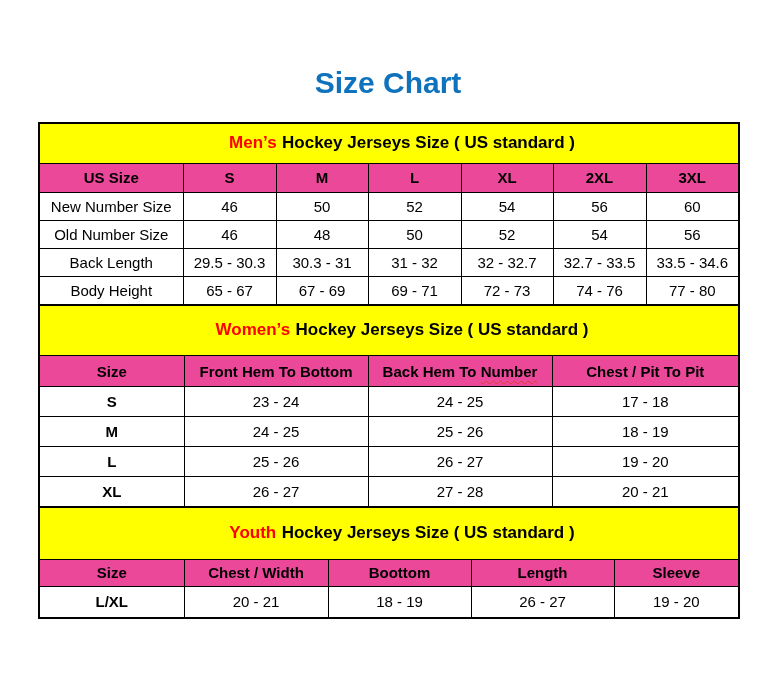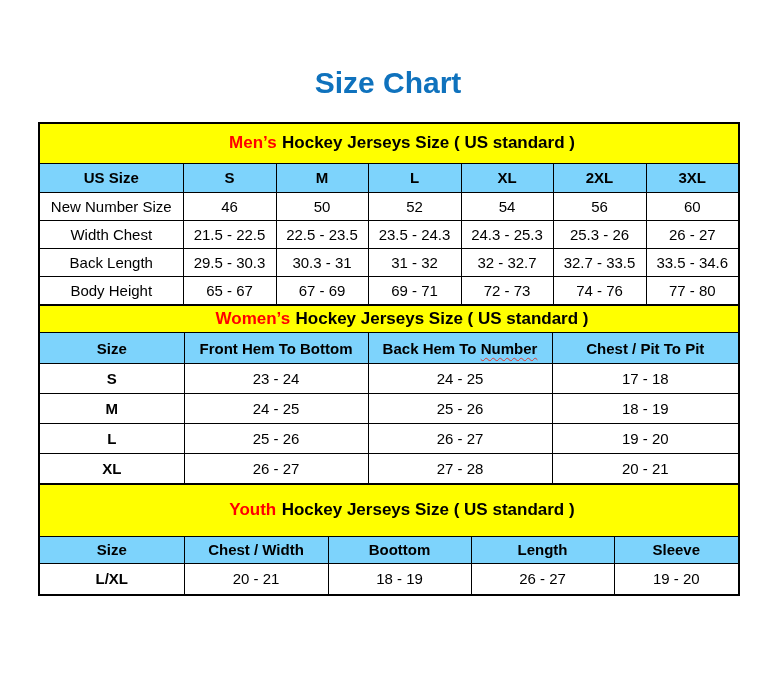--- a/index.html
+++ b/index.html
@@ -58,34 +58,34 @@
     font-size: 17px;
     font-weight: bold;
     padding-left: 28px;
   }
   tr.banner-row .banner-highlight {
     color: #ff0000;
     margin-right: 0.32em;
   }
   tr.header-row th {
     font-weight: bold;
-    background: #7dd3fc;
+    background: #ec4899;
   }
   table.size-table td {
     font-weight: normal;
     background: #ffffff;
   }
   table.women-table td:first-child,
   table.youth-table td:first-child {
     font-weight: bold;
   }
   .men-banner-row    { height: 40px; }
   .men-header-row    { height: 29px; }
   table.men-table td    { height: 27px; }
-  .women-banner-row  { height: 28px; }
+  .women-banner-row  { height: 51px; }
   .women-header-row  { height: 31px; }
   table.women-table td  { height: 29px; }
   .youth-banner-row  { height: 52px; }
   .youth-header-row  { height: 27px; }
   table.youth-table td  { height: 30px; }
   .squiggle {
     text-decoration-line: underline;
     text-decoration-style: wavy;
     text-decoration-color: #e03a2f;
     text-decoration-thickness: 1px;
@@ -131,27 +131,27 @@
           <tr>
             <td>New Number Size</td>
             <td>46</td>
             <td>50</td>
             <td>52</td>
             <td>54</td>
             <td>56</td>
             <td>60</td>
           </tr>
           <tr>
-            <td>Width Chest</td>
-            <td>21.5 - 22.5</td>
-            <td>22.5 - 23.5</td>
-            <td>23.5 - 24.3</td>
-            <td>24.3 - 25.3</td>
-            <td>25.3 - 26</td>
-            <td>26 - 27</td>
+            <td>Old Number Size</td>
+            <td>46</td>
+            <td>48</td>
+            <td>50</td>
+            <td>52</td>
+            <td>54</td>
+            <td>56</td>
           </tr>
           <tr>
             <td>Back Length</td>
             <td>29.5 - 30.3</td>
             <td>30.3 - 31</td>
             <td>31 - 32</td>
             <td>32 - 32.7</td>
             <td>32.7 - 33.5</td>
             <td>33.5 - 34.6</td>
           </tr>

